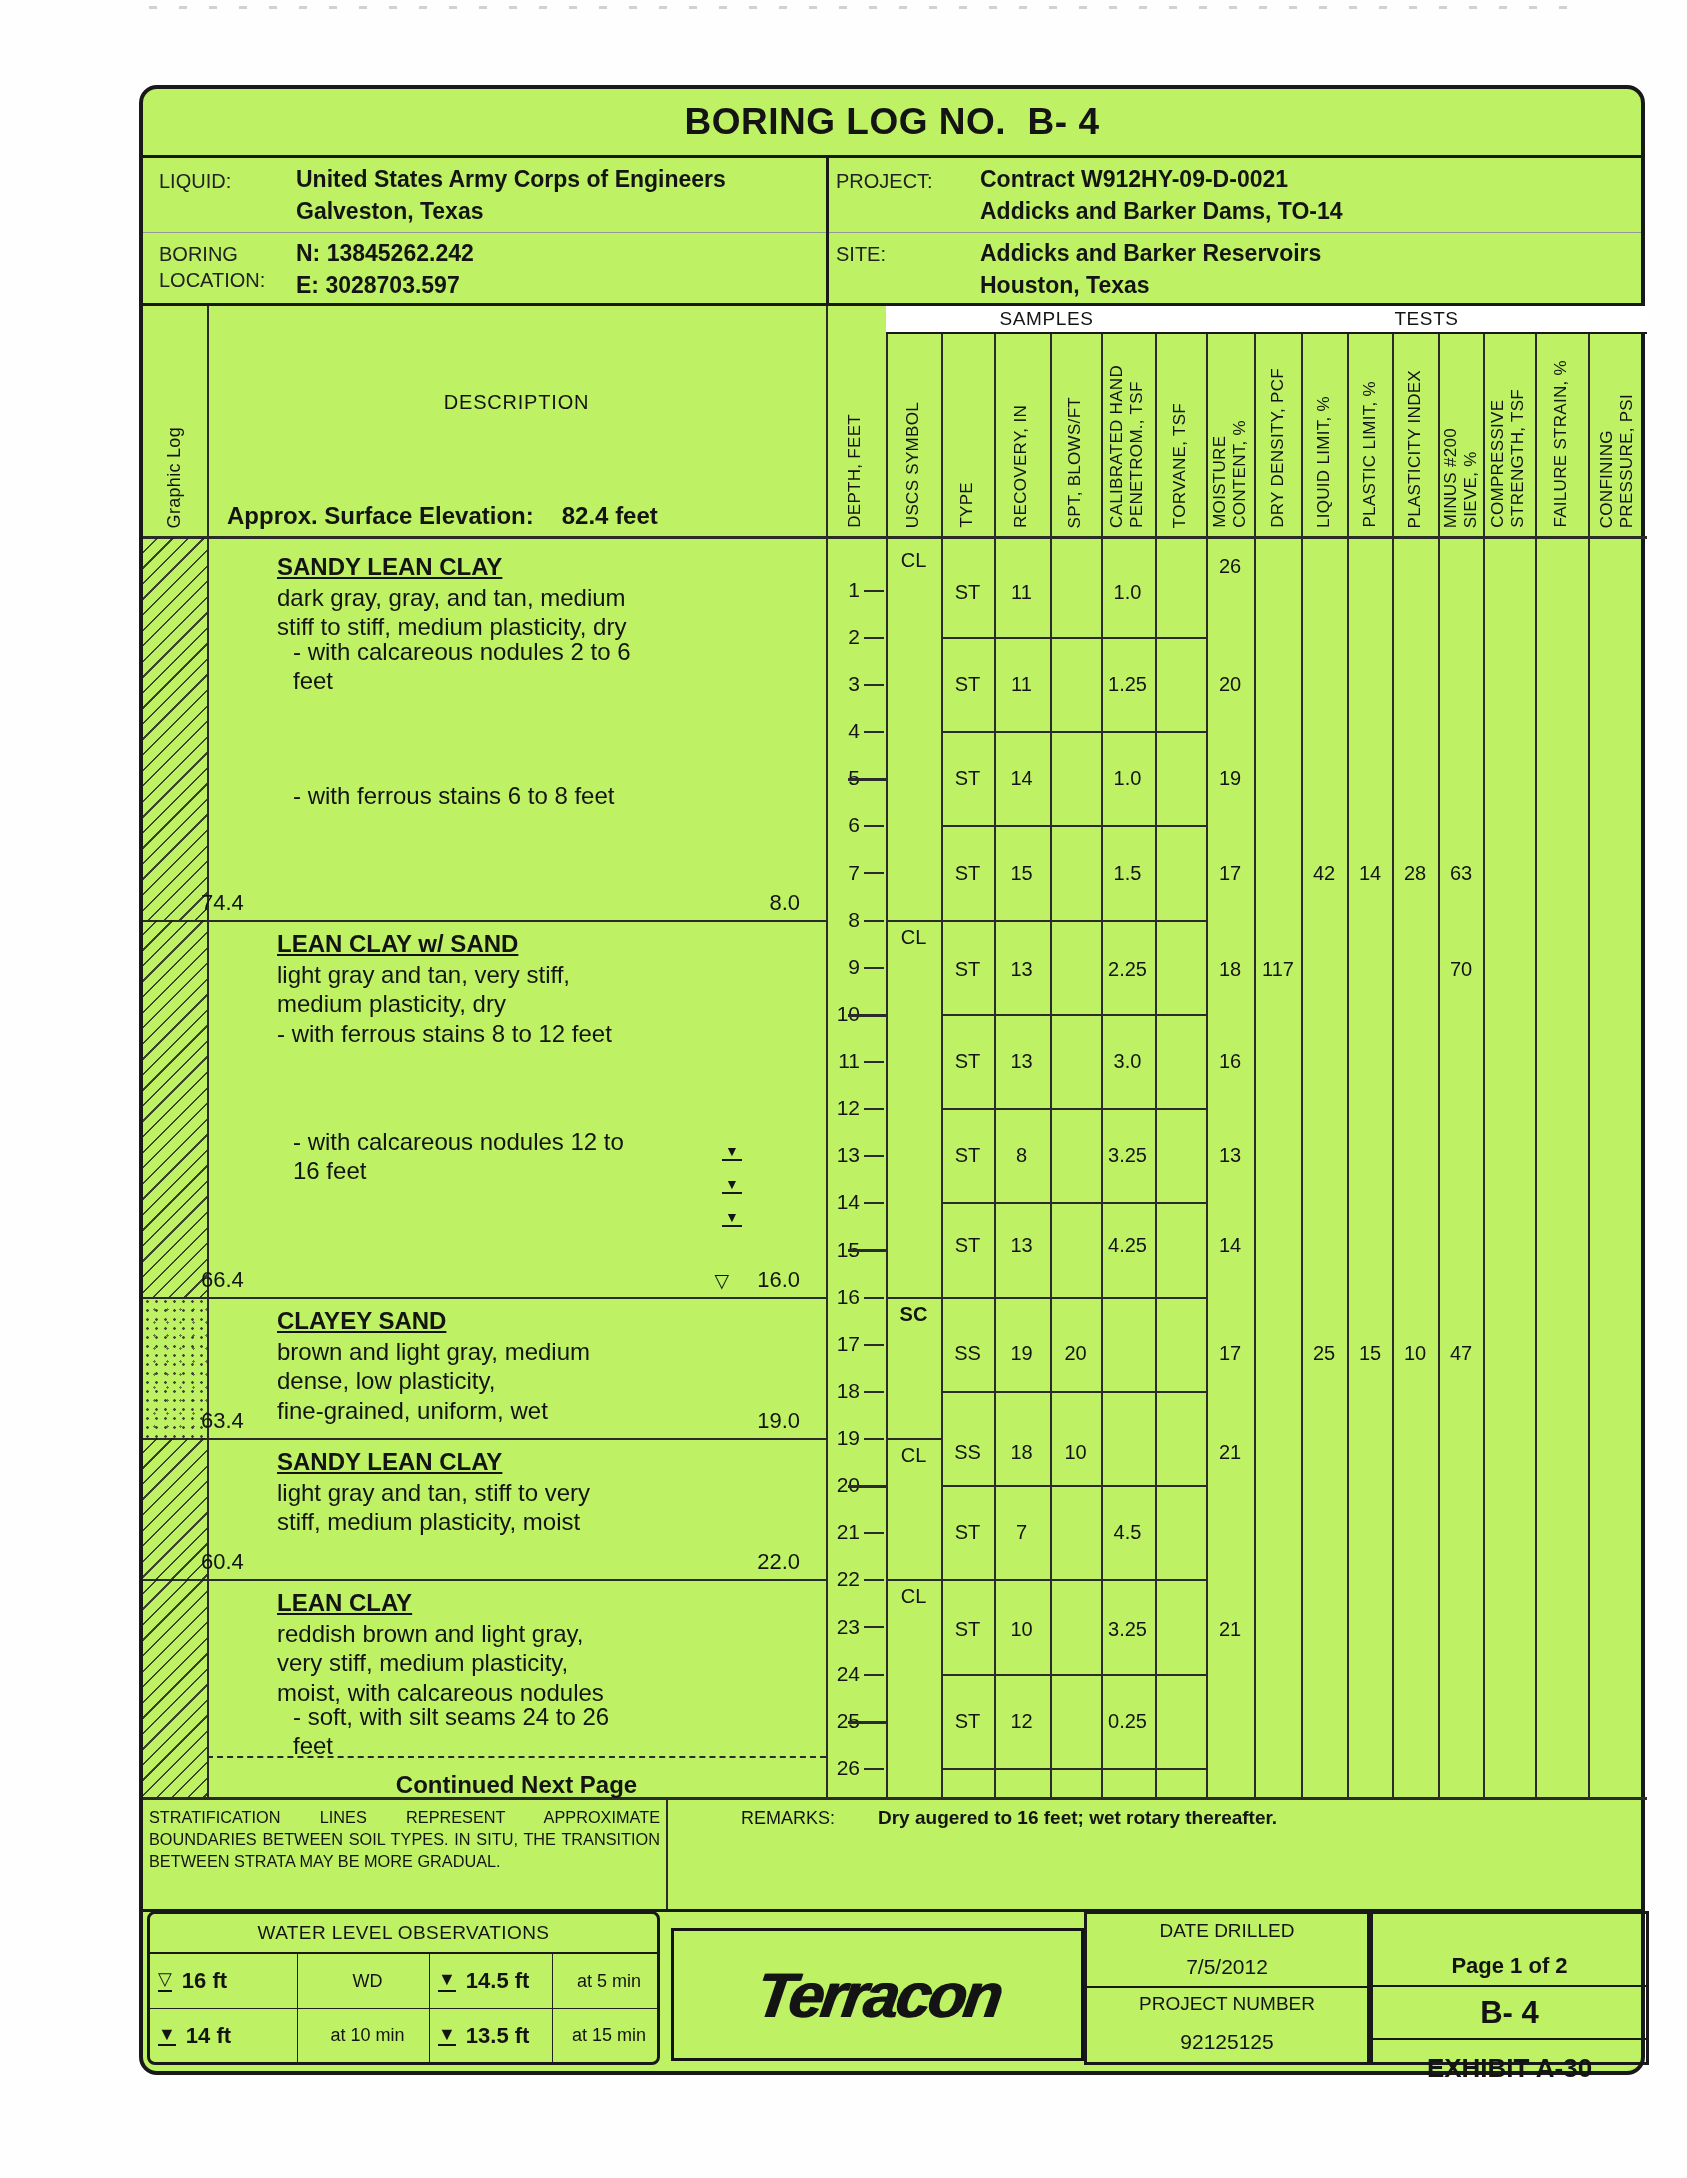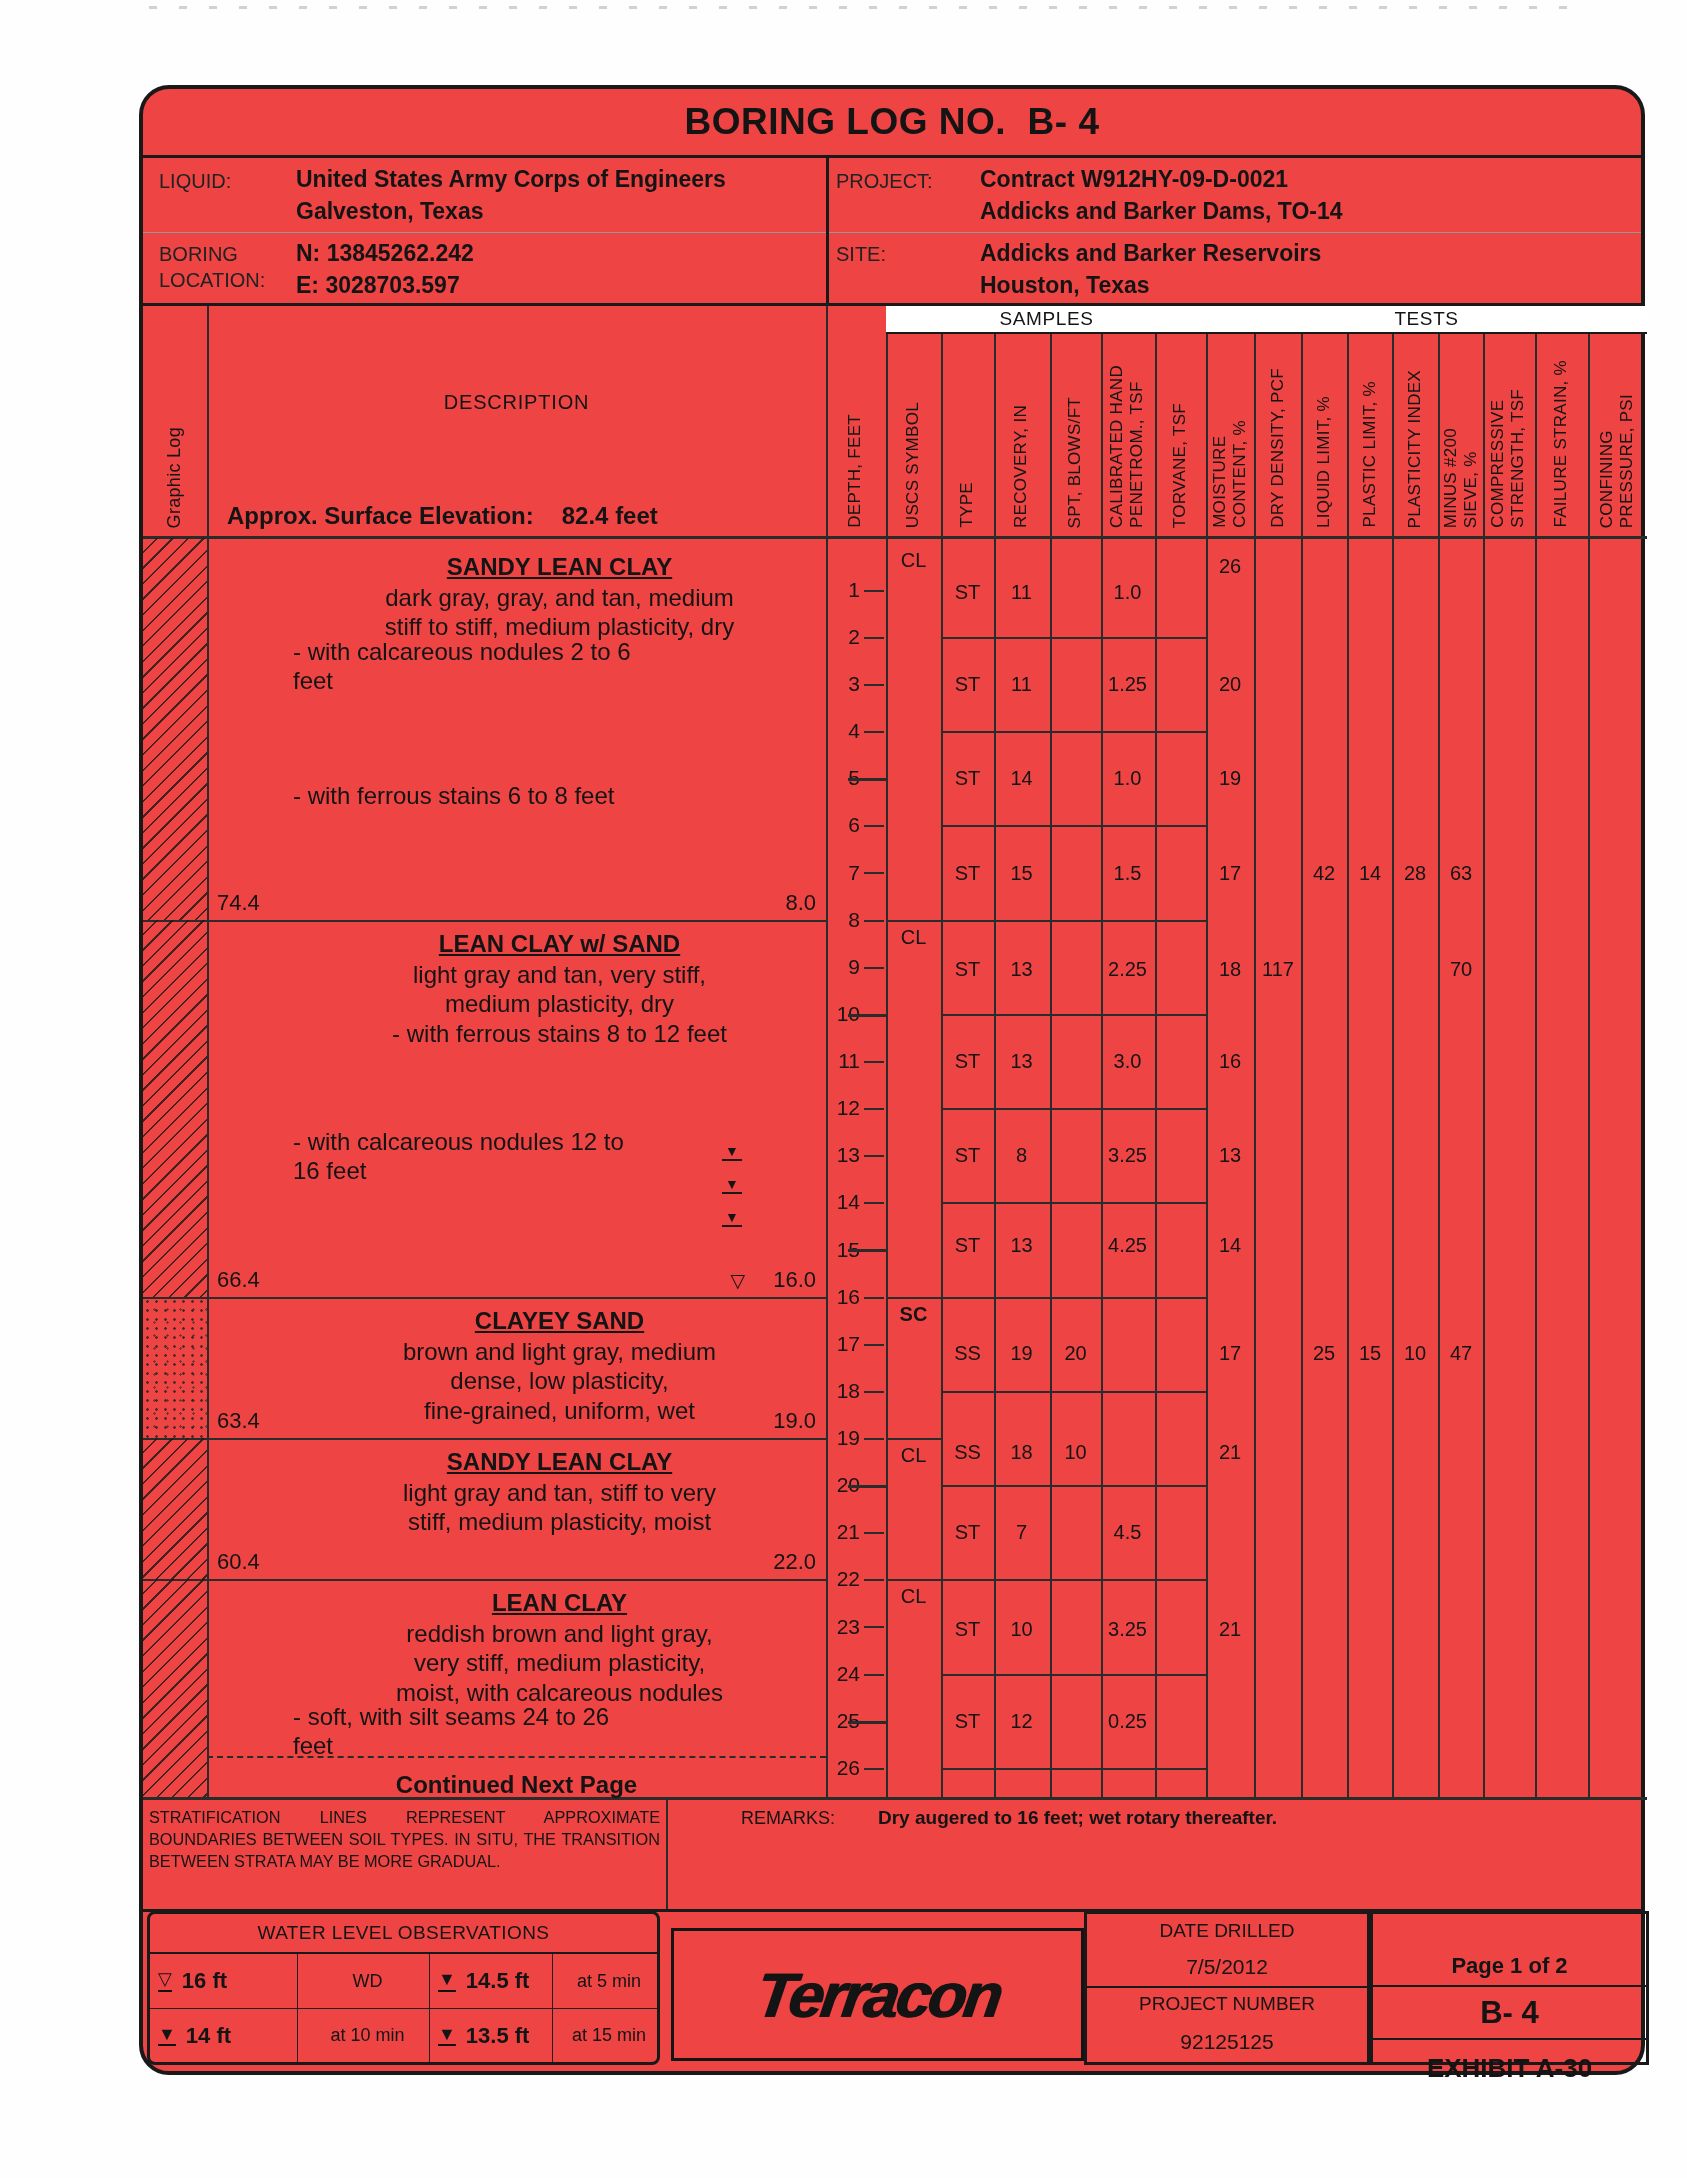--- a/index.html
+++ b/index.html
@@ -2,21 +2,21 @@
 <html><head>
 <meta charset="utf-8">
 <style>
   * { margin:0; padding:0; box-sizing:border-box; }
   html,body { background:#ddd; }
   .page { position:relative; width:1687px; height:2178px; background:#fefefe;
           font-family:"Liberation Sans","DejaVu Sans",sans-serif; color:#141414; overflow:hidden; }
   .scan-noise { position:absolute; left:149px; top:6px; width:1426px; height:3px;
                 background:repeating-linear-gradient(90deg,#9a9a9a 0 8px,transparent 8px 30px); opacity:.45; }
   .frame { position:absolute; left:139px; top:85px; width:1506px; height:1990px;
-           border:4px solid #191919; border-radius:30px; background:#ef4444; }
+           border:4px solid #191919; border-radius:18px; background:#bef264; }
 
   
   .trow { position:absolute; left:0; top:0; width:100%; height:69px; display:flex; align-items:center;
           justify-content:center; border-bottom:3px solid #191919; font-weight:bold; font-size:37px;
           white-space:pre; letter-spacing:0.5px; }
   .hrow1 { position:absolute; left:0; top:69px; width:100%; height:75px; border-bottom:1.5px solid #979797; }
   .hrow2 { position:absolute; left:0; top:145px; width:100%; height:72px; border-bottom:3px solid #191919; }
   .hdr-vline { position:absolute; left:683px; top:69px; width:2.5px; height:148px; background:#191919; }
   .flabel { position:absolute; font-size:20px; color:#222; white-space:pre-line; line-height:1.3; }
   .fval { position:absolute; font-weight:bold; font-size:23px; line-height:1.4; white-space:pre-line; }
@@ -32,21 +32,21 @@
            line-height:1.2; letter-spacing:0.3px; }
   .desc-head { position:absolute; left:64px; top:0; width:619px; height:232px; }
   .desc-title { position:absolute; top:85px; width:100%; text-align:center; font-size:20px; letter-spacing:0.8px; }
   .surf { position:absolute; left:20px; bottom:8px; font-weight:bold; font-size:24px; }
 
   .pat { position:absolute; left:0; width:64px; }
   .pat-clay { background-image:repeating-linear-gradient(135deg,transparent 0 9.4px,rgba(25,25,25,.8) 9.4px 11px); }
   .pat-sand { background-image:radial-gradient(rgba(40,40,40,.85) 1.2px,transparent 1.5px),
               radial-gradient(rgba(40,40,40,.6) 1px,transparent 1.3px);
               background-size:9px 9px,13px 13px; background-position:0 0,5px 6px; }
-  .layer { position:absolute; left:64px; width:619px;text-align:center; }
+  .layer { position:absolute; left:48px; width:619px; }
   .lname { font-weight:bold; text-decoration:underline; font-size:24px; margin:10px 0 2px 86px; }
   .ldesc { font-size:24px; line-height:1.22; white-space:pre-line; margin-left:86px; }
   .lnote { position:absolute; left:150px; width:515px; font-size:24px; line-height:1.22; white-space:pre-line; }
   .elev { position:absolute; left:10px; bottom:4px; font-size:22px; }
   .dlab { position:absolute; right:10px; bottom:4px; font-size:22px; display:flex; align-items:center; gap:28px; }
   .wlsym { font-size:19px; line-height:1; }
   .dash { position:absolute; border-top:2.2px dashed #2b2b2b; }
   .wmark { position:absolute; width:20px; text-align:center; font-size:14px; line-height:1.1;
            border-bottom:2.5px solid #191919; }
   .cont { position:absolute; left:64px; width:619px; text-align:center; font-weight:bold; font-size:24px; }

